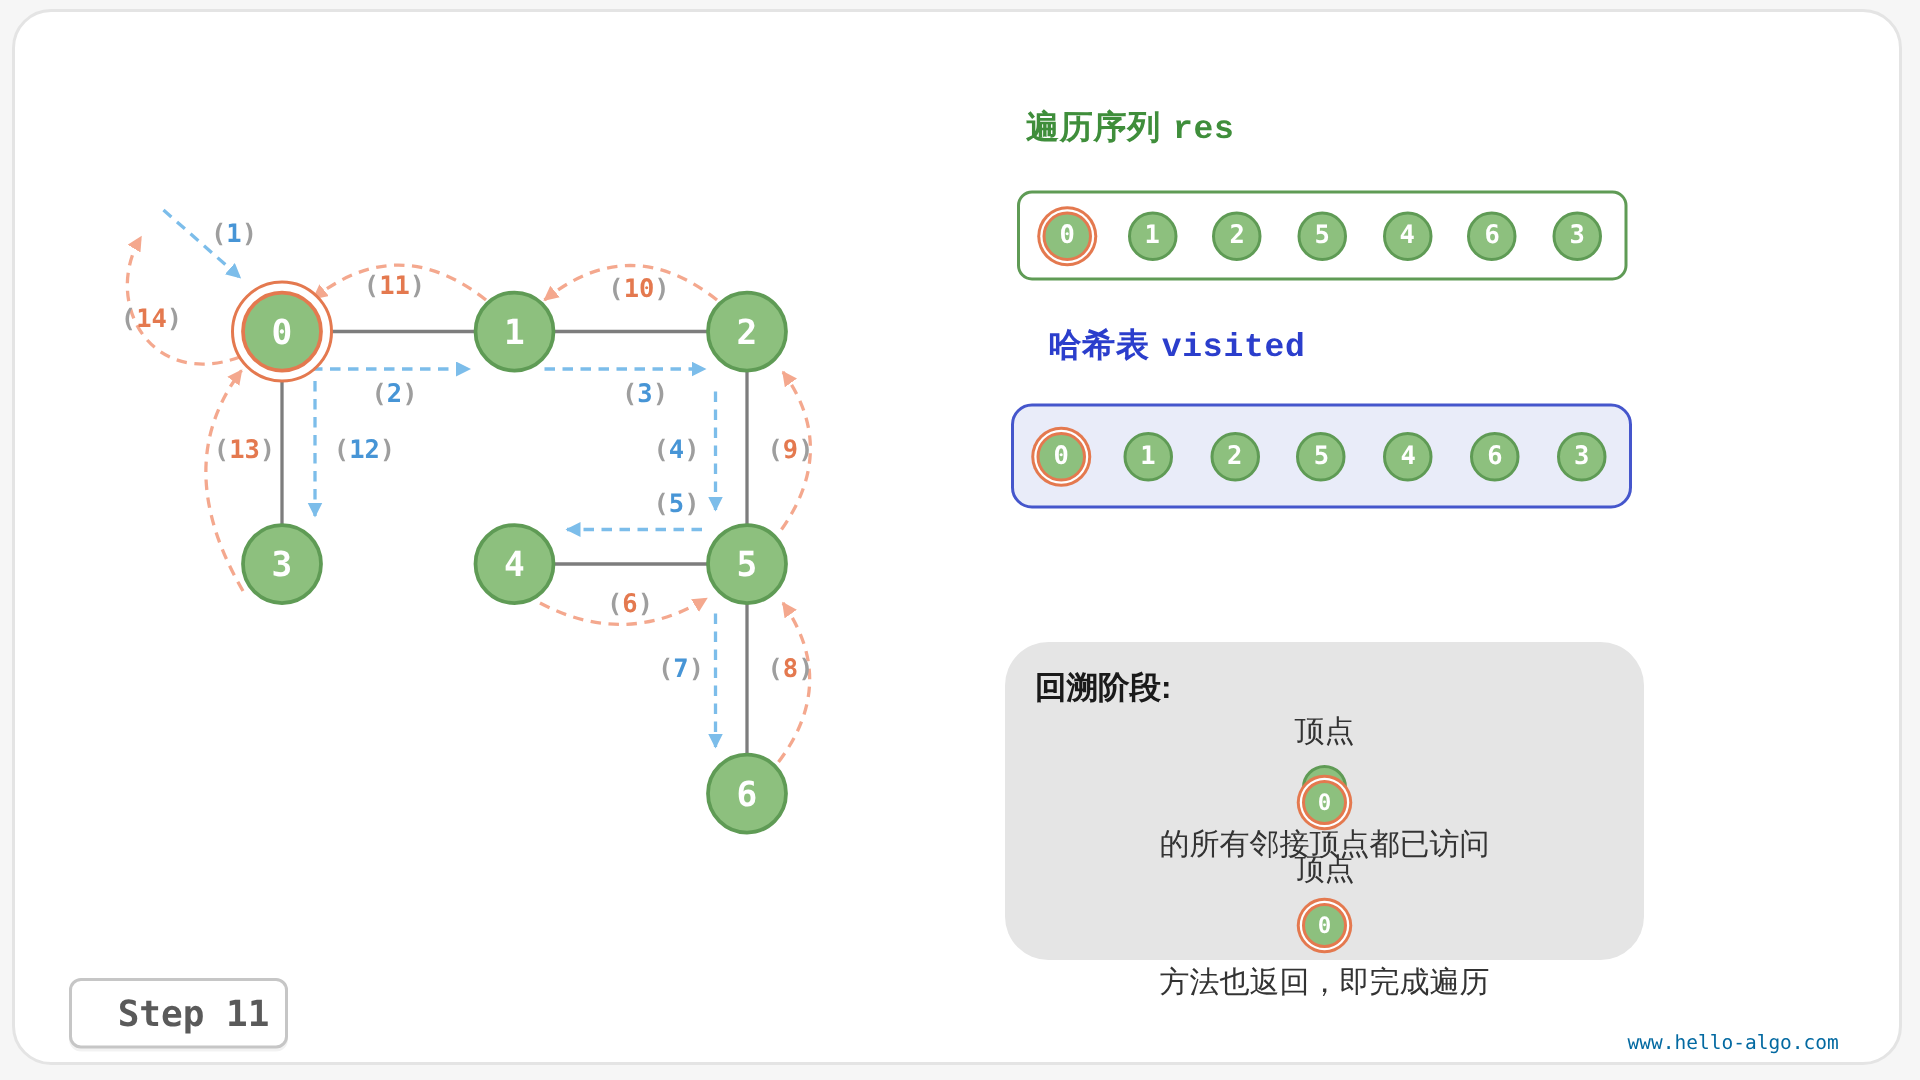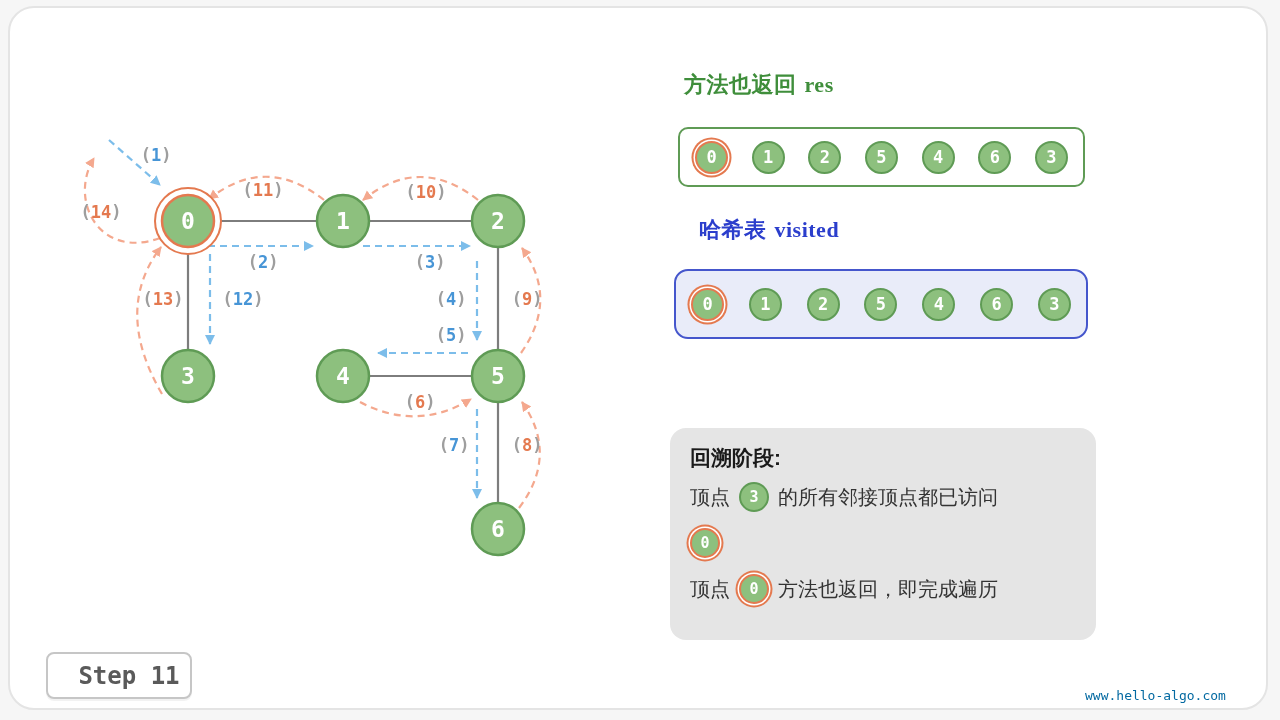--- a/index.html
+++ b/index.html
@@ -8,21 +8,21 @@
     background:#f6f6f6;
     font-family:"Liberation Sans", sans-serif;
   }
   .card{
     position:absolute;left:8px;top:6px;width:1260px;height:704px;
     background:#ffffff;border:2px solid #e4e4e4;border-radius:26px;
     box-sizing:border-box;
   }
   #graph{position:absolute;left:0;top:0;}
   .panel-title{position:absolute;font-size:22px;font-weight:bold;letter-spacing:.5px;}
-  .panel-title .code{font-family:Liberation Serif, serif;margin-left:8px;}
+  .panel-title .code{font-family:Liberation Mono, monospace;margin-left:8px;}
   #res-title{left:674px;top:62px;}
   #visited-title{left:674px;top:207px;}
   .seq-box{
     position:absolute;display:flex;align-items:center;justify-content:space-between;
     padding:0 15px;box-sizing:border-box;background:#fff;
   }
   #res-box{left:668px;top:119px;width:407px;height:60px;border:2px solid #5f9b55;border-radius:10px;}
   #visited-box{left:664px;top:261px;width:414px;height:70px;border:2px solid #4556cc;border-radius:14px;background:#e9ecf9;}
   .seq-circle{
     width:33px;height:33px;border-radius:50%;
@@ -34,21 +34,21 @@
   .seq-circle.ring{
     border-color:#e4794f;
     box-shadow:0 0 0 1.5px #ffffff, 0 0 0 3.5px #e4794f;
   }
   .seq-circle.small{width:30px;height:30px;font-size:15px;}
   #info-box{
     position:absolute;left:660px;top:420px;width:426px;height:212px;
     background:#e5e5e5;border-radius:16px;padding:16px 20px;box-sizing:border-box;
   }
   #info-title{font-size:21px;font-weight:bold;color:#1a1a1a;margin-bottom:2px;}
-  .info-line{display:flex;align-items:center;gap:9px;height:46px;font-size:20px;color:#333;}
+  .info-line{display:flex;align-items:center;gap:9px;height:46px;font-size:20px;color:#333;flex-direction:column;}
   #step-box{
     position:absolute;left:36px;top:644px;width:146px;height:47px;
     background:#fff;border:2px solid #c6c6c6;border-radius:8px;
     display:flex;align-items:center;justify-content:center;
     font-family:"DejaVu Sans Mono", monospace;font-weight:bold;font-size:24px;color:#5a5a5a;
     box-sizing:border-box;box-shadow:0 2px 0 rgba(0,0,0,0.05);padding-left:20px;
   }
   #watermark{
     position:absolute;left:1075px;top:680px;
     font-family:"DejaVu Sans Mono", monospace;font-size:13px;color:#0369a1;
@@ -127,21 +127,21 @@
       <text x="517" y="443" text-anchor="middle" font-family="DejaVu Sans Mono, monospace" font-size="17" font-weight="600"><tspan fill="#9e9e9e">(</tspan><tspan fill="#e4794f">8</tspan><tspan fill="#9e9e9e">)</tspan></text>
       <text x="517" y="297" text-anchor="middle" font-family="DejaVu Sans Mono, monospace" font-size="17" font-weight="600"><tspan fill="#9e9e9e">(</tspan><tspan fill="#e4794f">9</tspan><tspan fill="#9e9e9e">)</tspan></text>
       <text x="416" y="190" text-anchor="middle" font-family="DejaVu Sans Mono, monospace" font-size="17" font-weight="600"><tspan fill="#9e9e9e">(</tspan><tspan fill="#e4794f">10</tspan><tspan fill="#9e9e9e">)</tspan></text>
       <text x="253" y="188" text-anchor="middle" font-family="DejaVu Sans Mono, monospace" font-size="17" font-weight="600"><tspan fill="#9e9e9e">(</tspan><tspan fill="#e4794f">11</tspan><tspan fill="#9e9e9e">)</tspan></text>
       <text x="233" y="297" text-anchor="middle" font-family="DejaVu Sans Mono, monospace" font-size="17" font-weight="600"><tspan fill="#9e9e9e">(</tspan><tspan fill="#4795d6">12</tspan><tspan fill="#9e9e9e">)</tspan></text>
       <text x="153" y="297" text-anchor="middle" font-family="DejaVu Sans Mono, monospace" font-size="17" font-weight="600"><tspan fill="#9e9e9e">(</tspan><tspan fill="#e4794f">13</tspan><tspan fill="#9e9e9e">)</tspan></text>
       <text x="91" y="210" text-anchor="middle" font-family="DejaVu Sans Mono, monospace" font-size="17" font-weight="600"><tspan fill="#9e9e9e">(</tspan><tspan fill="#e4794f">14</tspan><tspan fill="#9e9e9e">)</tspan></text>
     </svg>
 
   <div class="panel-title" id="res-title" style="color: rgb(63, 142, 59);">
-    <span>方法也返回</span><span class="code">res</span>
+    <span>遍历序列</span><span class="code">res</span>
   </div>
   <div class="seq-box" id="res-box" style="border-color: rgb(95, 155, 85);">
       <span class="seq-circle ring">0</span>
       <span class="seq-circle">1</span>
       <span class="seq-circle">2</span>
       <span class="seq-circle">5</span>
       <span class="seq-circle">4</span>
       <span class="seq-circle">6</span>
       <span class="seq-circle">3</span>
     </div>
@@ -152,21 +152,21 @@
   <div class="seq-box" id="visited-box" style="border-color: rgb(69, 86, 204); background: rgb(233, 236, 249);">
       <span class="seq-circle ring">0</span>
       <span class="seq-circle">1</span>
       <span class="seq-circle">2</span>
       <span class="seq-circle">5</span>
       <span class="seq-circle">4</span>
       <span class="seq-circle">6</span>
       <span class="seq-circle">3</span>
     </div>
 
-  <div id="info-box" style="background: rgb(229, 229, 229);">
+  <div id="info-box" style="background: rgb(229, 229, 229); border-radius: 29px;">
     <div id="info-title">回溯阶段:</div>
     <div id="info-lines">
         <div class="info-line">
           <span>顶点</span>
           <span class="seq-circle small">3</span>
           <span>的所有邻接顶点都已访问</span>
         </div>
         <div class="info-line">
           <span class="seq-circle small ring">0</span>
         </div>

